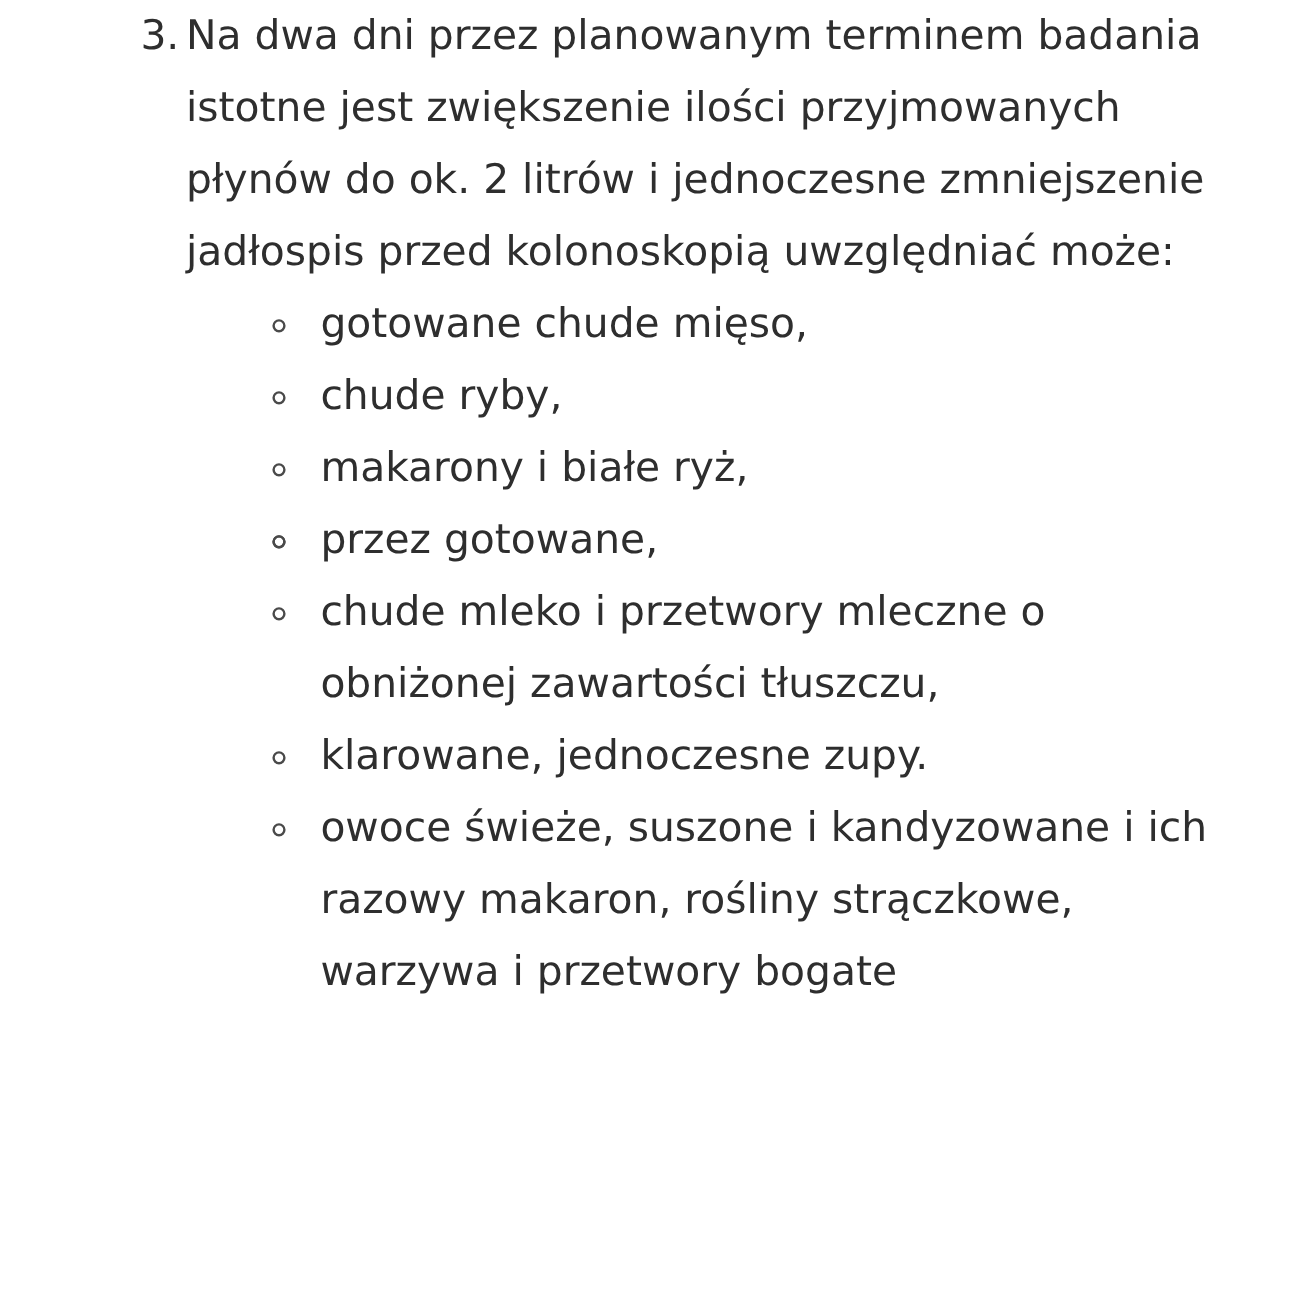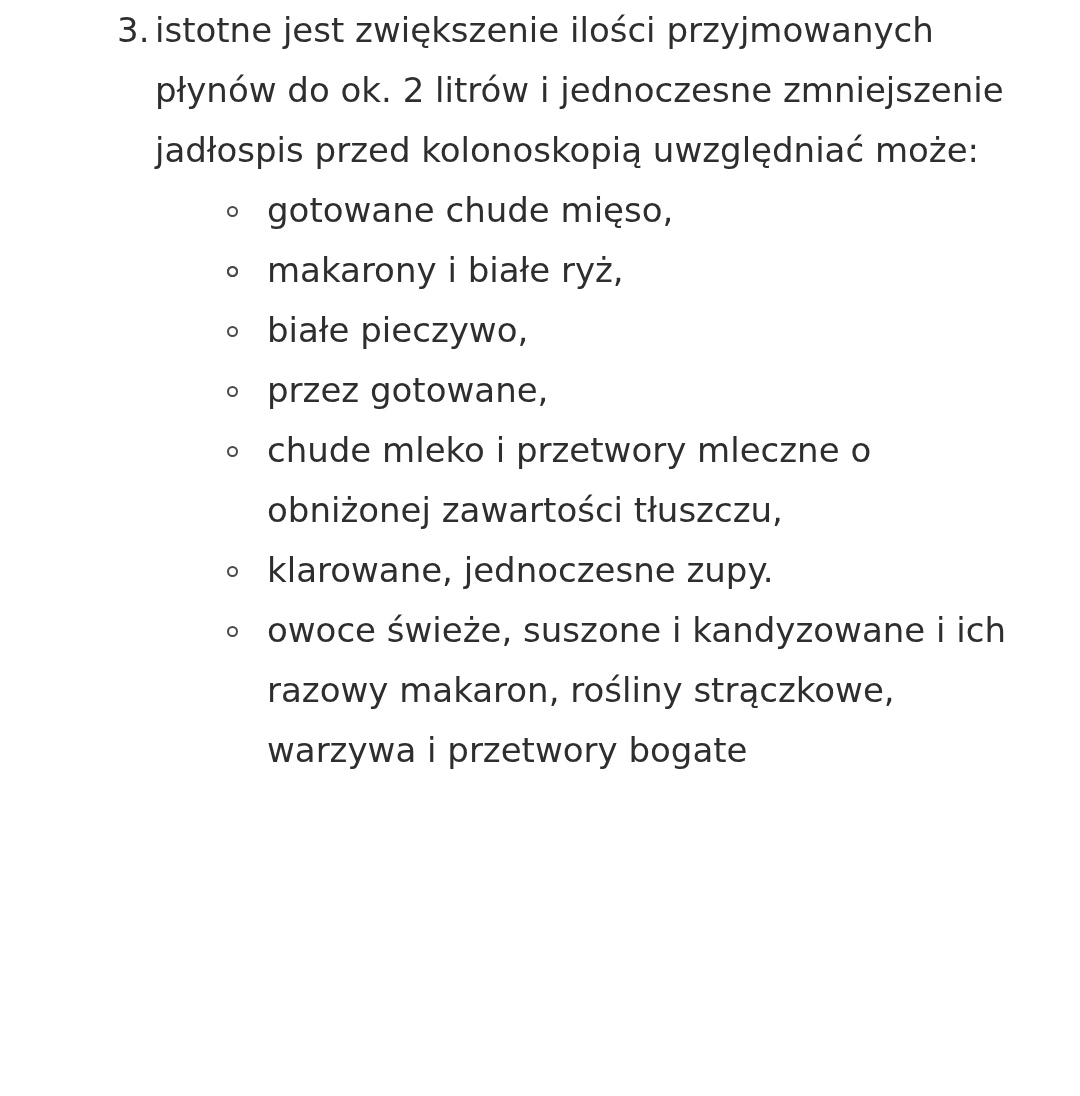--- a/index.html
+++ b/index.html
@@ -52,45 +52,46 @@
   }
 </style>
 </head>
 <body>
 
 <div class="page">
 
   <div class="numbered-item">
     <span class="item-number">3.</span>
     <div class="paragraph">
+      <div class="text-line">Na dwa dni przez planowanym terminem badania</div>
       <div class="text-line">istotne jest zwiększenie ilości przyjmowanych</div>
       <div class="text-line">płynów do ok. 2 litrów i jednoczesne zmniejszenie</div>
       <div class="text-line">jadłospis przed kolonoskopią uwzględniać może:</div>
     </div>
   </div>
 
   <ul class="bullet-list">
 
     <li class="bullet-item">
       <span class="bullet-marker"></span>
       <div class="text-line">gotowane chude mięso,</div>
     </li>
 
     <li class="bullet-item">
       <span class="bullet-marker"></span>
+      <div class="text-line">chude ryby,</div>
     </li>
 
     <li class="bullet-item">
       <span class="bullet-marker"></span>
       <div class="text-line">makarony i białe ryż,</div>
     </li>
 
     <li class="bullet-item">
       <span class="bullet-marker"></span>
-      <div class="text-line">białe pieczywo,</div>
     </li>
 
     <li class="bullet-item">
       <span class="bullet-marker"></span>
       <div class="text-line">przez gotowane,</div>
     </li>
 
     <li class="bullet-item">
       <span class="bullet-marker"></span>
       <div class="text-line">chude mleko i przetwory mleczne o</div>

